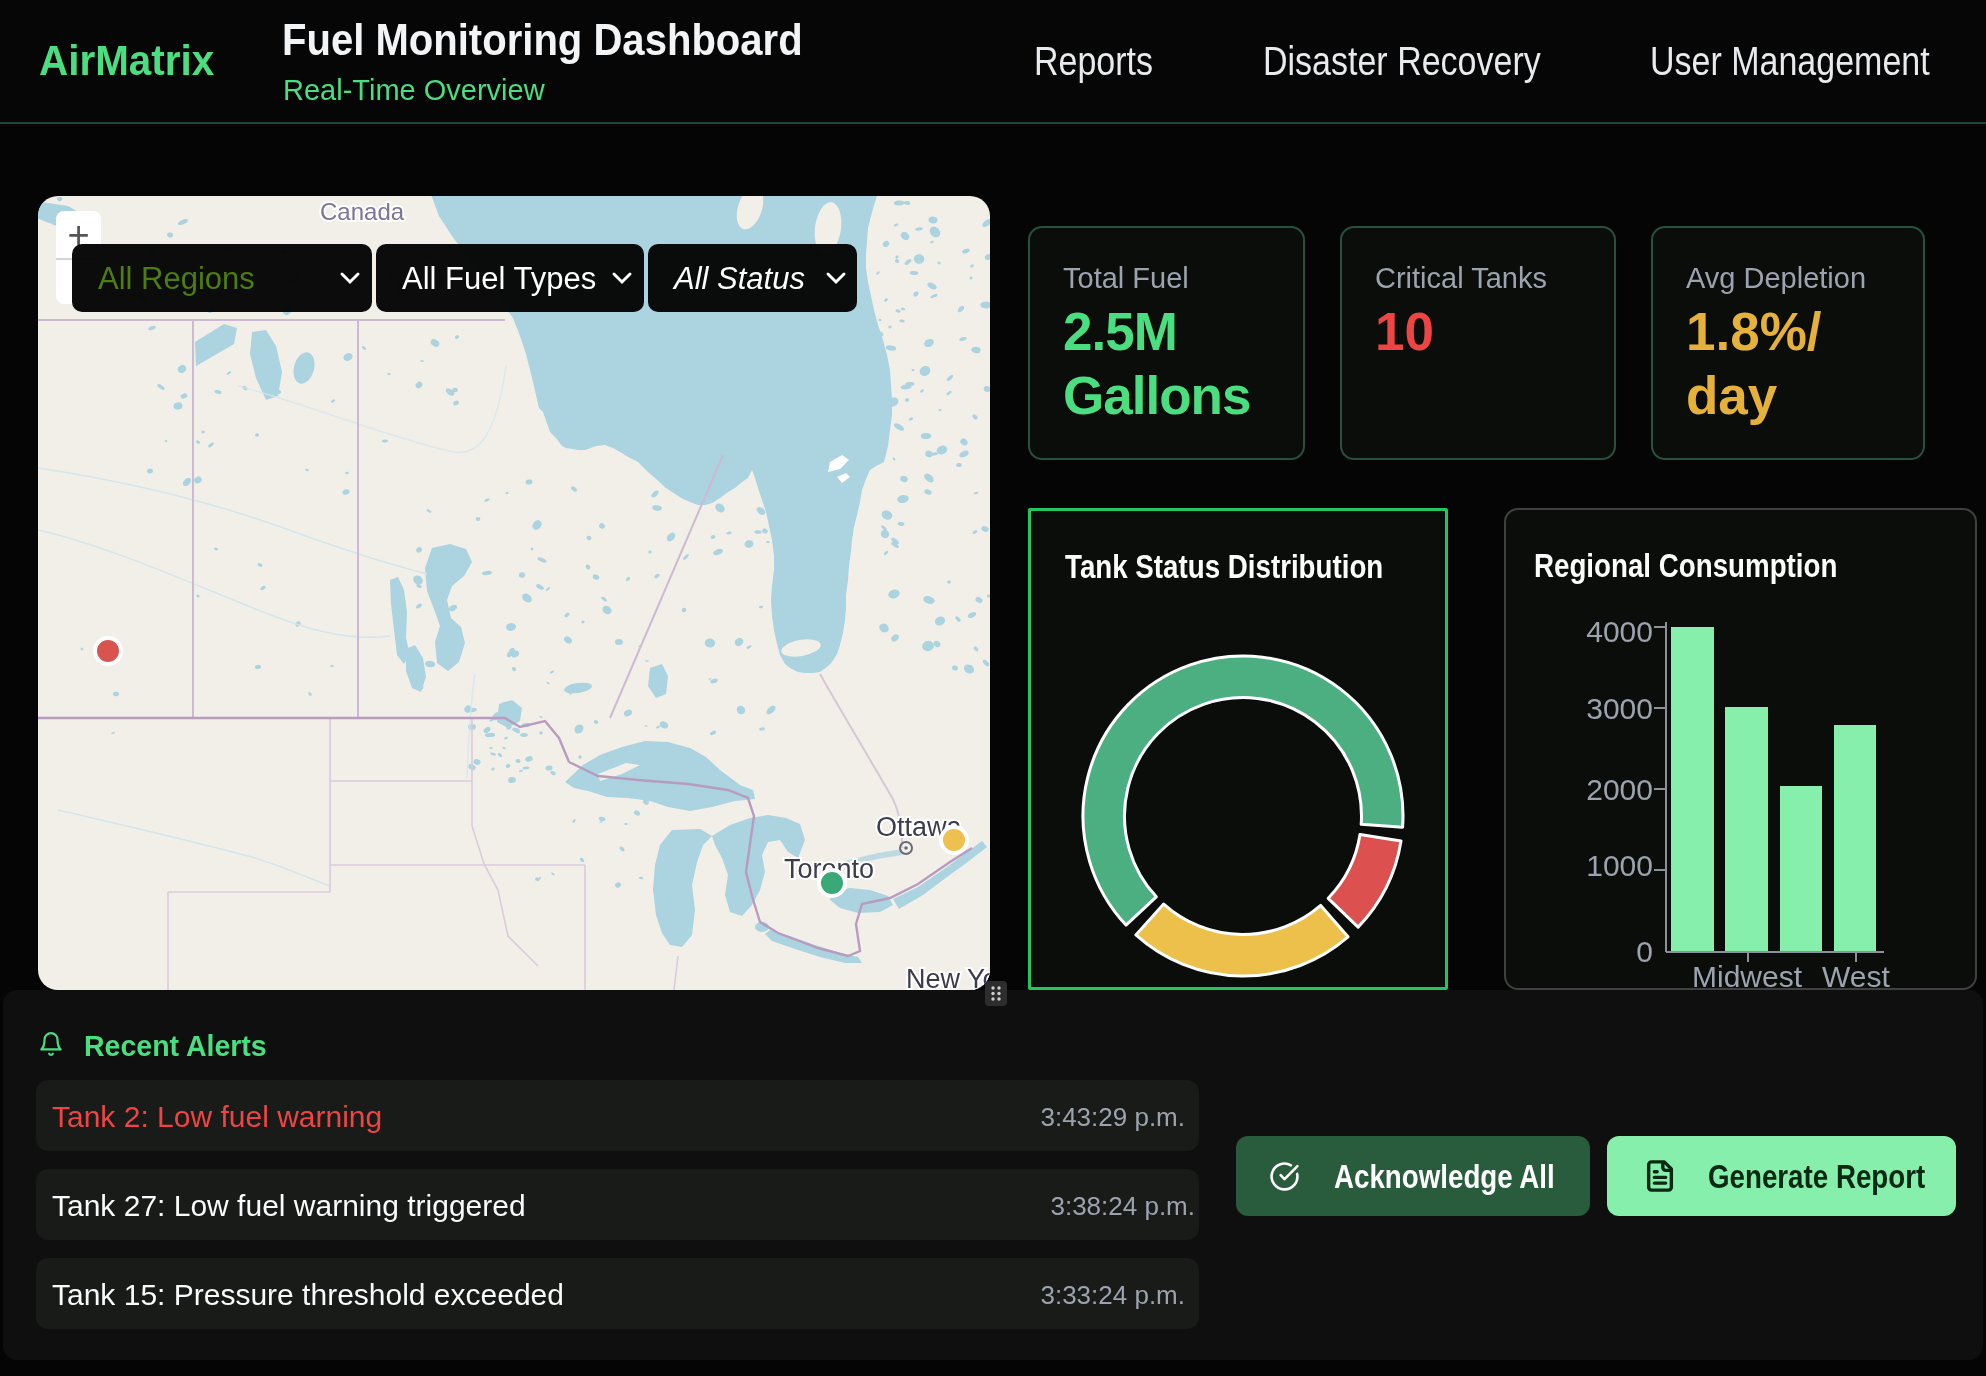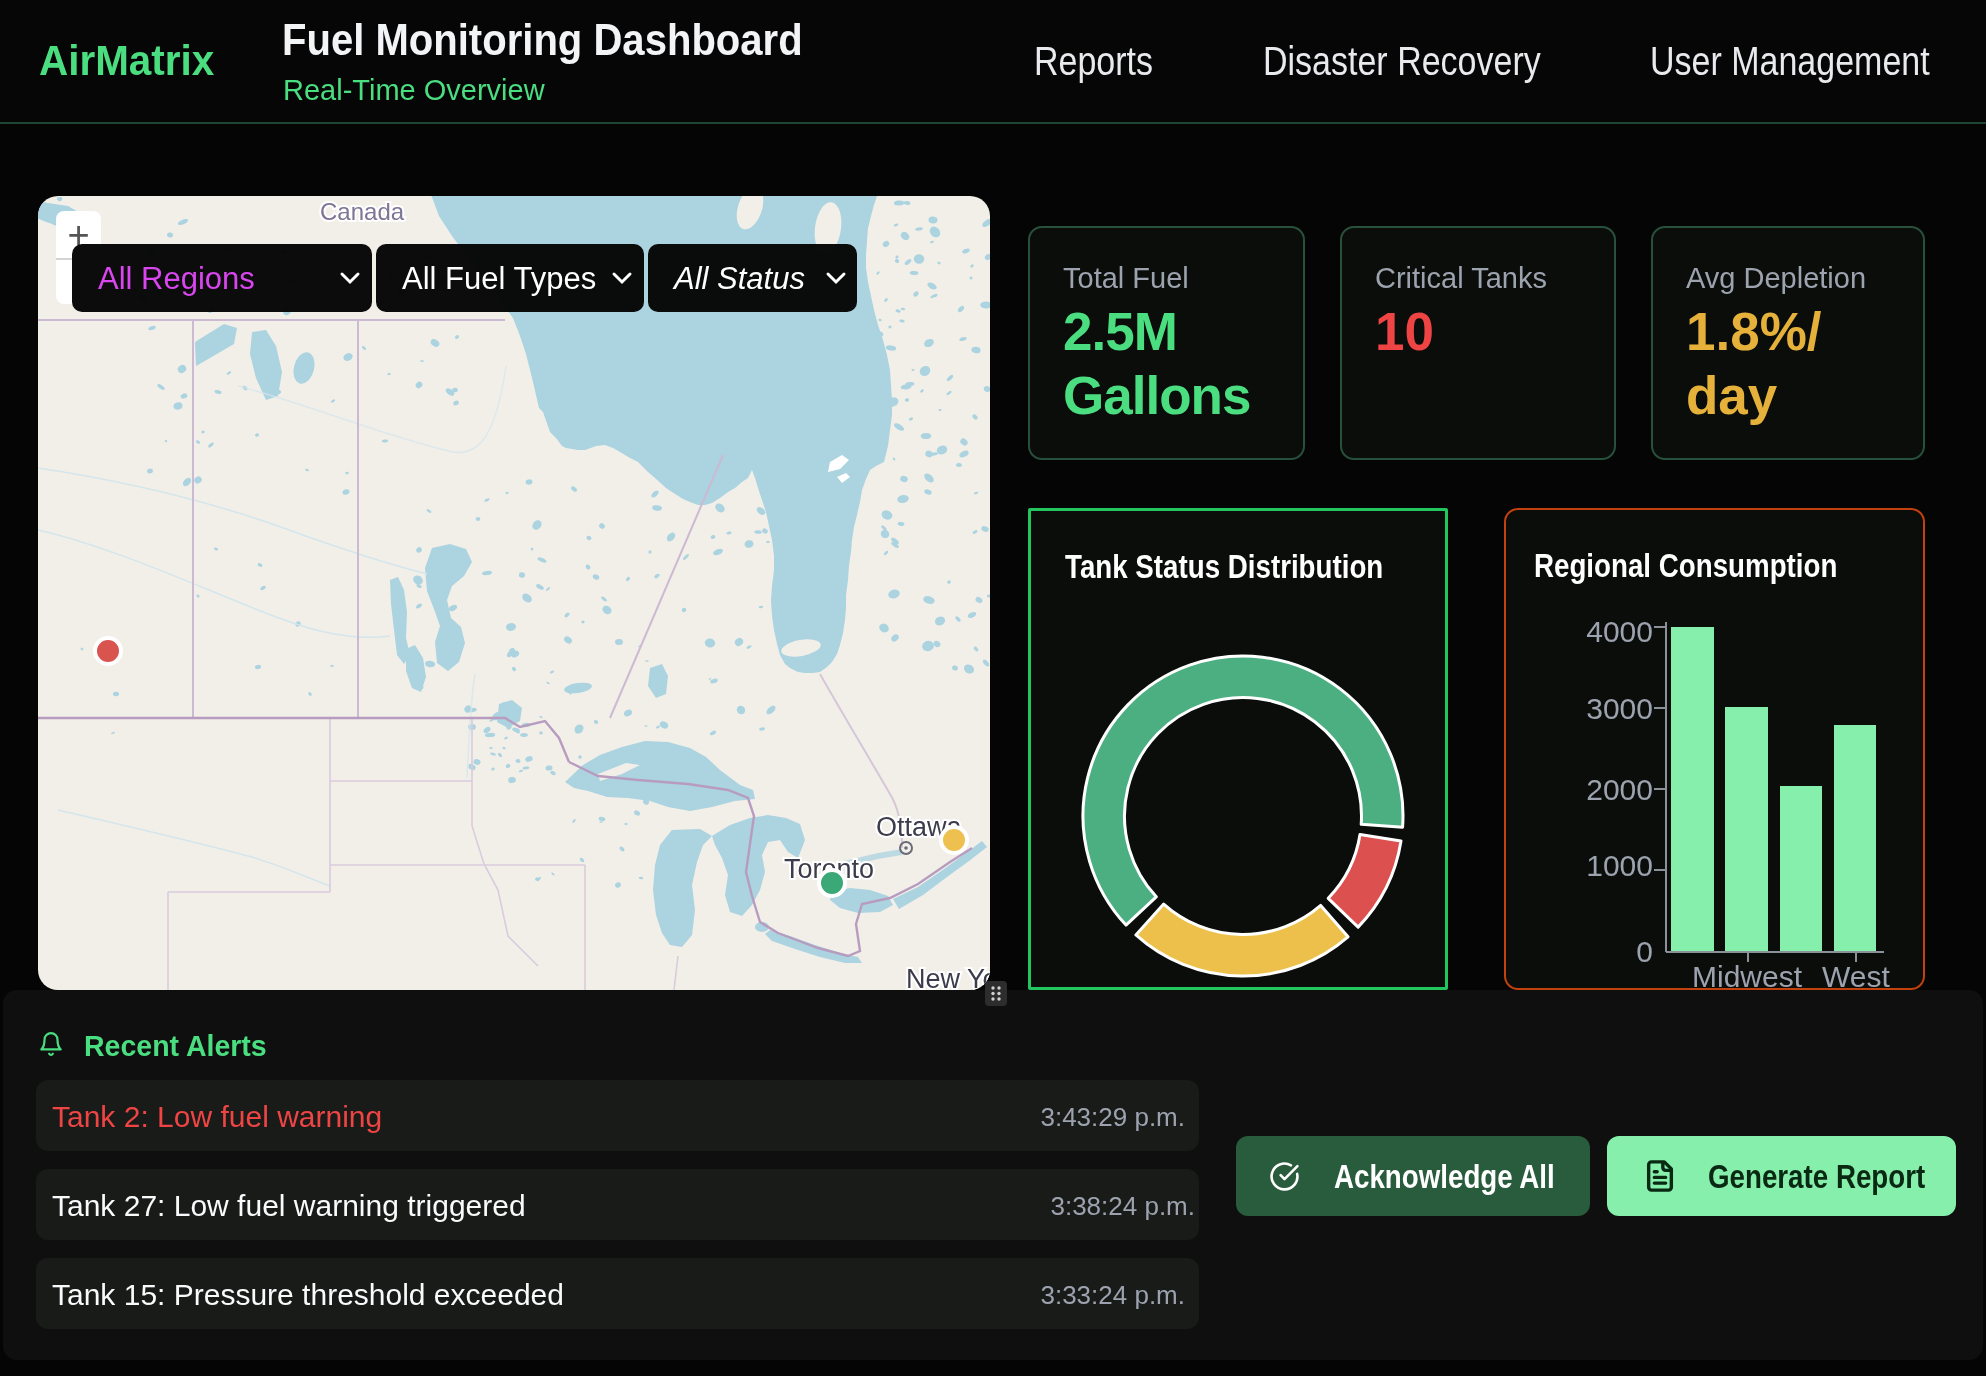--- a/index.html
+++ b/index.html
@@ -375,21 +375,21 @@
       <circle cx="916" cy="644" r="13" fill="#eec04f" stroke="#ffffff" stroke-width="4"></circle>
       <circle cx="794" cy="687" r="13" fill="#3ba878" stroke="#ffffff" stroke-width="4"></circle>
     </svg>
   </div>
 
   <div class="abs" style="left:56px;top:211px;width:45px;height:93px;background:#ffffff;border-radius:8px;"></div>
   <div class="abs" style="left:56px;top:258px;width:45px;height:2px;background:#d4d4d4;"></div>
   <div class="abs" style="left:61px;top:219px;width:35px;height:35px;color:#555555;font-size:38px;font-weight:400;text-align:center;line-height:33px;">+</div>
 
   <div class="abs" style="left:72px;top:244px;width:300px;height:68px;background:rgba(4,4,4,0.97);border-radius:10px;"></div>
-  <div class="abs" style="left:98px;top:263px;font-size:31px;color:#d946ef;line-height:1;">All Regions</div>
+  <div class="abs" style="left:98px;top:263px;font-size:31px;color:#4d7c0f;line-height:1;">All Regions</div>
   <svg class="abs" style="left:338px;top:268px;" width="24" height="20" viewBox="0 0 24 20">
     <path d="M4 6 L12 14 L20 6" fill="none" stroke="#ffffff" stroke-width="3" stroke-linecap="round"></path>
   </svg>
   <div class="abs" style="left:376px;top:244px;width:268px;height:68px;background:rgba(4,4,4,0.97);border-radius:10px;"></div>
   <div class="abs" style="left:402px;top:263px;font-size:31px;color:#ffffff;line-height:1;">All Fuel Types</div>
   <svg class="abs" style="left:610px;top:268px;" width="24" height="20" viewBox="0 0 24 20">
     <path d="M4 6 L12 14 L20 6" fill="none" stroke="#ffffff" stroke-width="3" stroke-linecap="round"></path>
   </svg>
   <div class="abs" style="left:648px;top:244px;width:209px;height:68px;background:rgba(4,4,4,0.97);border-radius:10px;"></div>
   <div class="abs" style="left:674px;top:263px;font-size:31px;color:#ffffff;line-height:1;font-style:italic;">All Status</div>
@@ -409,21 +409,21 @@
 
   <div class="abs" style="left:1028px;top:508px;width:420px;height:482px;background:#0b0d0b;border:3px solid #22c55e;border-radius:2px;overflow:hidden;">
     <div class="abs" style="left:34px;top:39px;font-size:33px;font-weight:700;white-space:nowrap;color:#ffffff;line-height:1;transform:scale(0.84,1);transform-origin:0 0;">Tank Status Distribution</div>
     <svg class="abs" style="left:0;top:0;" width="420" height="482" viewBox="0 0 420 482">
       <path d="M95.0 414.1 A160 160 0 1 1 371.6 316.2 L330.2 313.3 A118.5 118.5 0 1 0 125.3 385.8 Z" fill="#4caf82" stroke="#ffffff" stroke-width="3" stroke-linejoin="round"></path>
       <path d="M370.0 330.0 A160 160 0 0 1 327.1 416.1 L297.2 387.3 A118.5 118.5 0 0 0 329.0 323.5 Z" fill="#dd5050" stroke="#ffffff" stroke-width="3" stroke-linejoin="round"></path>
       <path d="M317.0 425.8 A160 160 0 0 1 104.9 423.9 L132.7 393.1 A118.5 118.5 0 0 0 289.7 394.4 Z" fill="#ecc04b" stroke="#ffffff" stroke-width="3" stroke-linejoin="round"></path>
     </svg>
   </div>
 
-  <div class="abs" style="left:1504px;top:508px;width:421px;height:482px;background:#0b0d0b;border:2px solid #c2410c;border-radius:14px;overflow:hidden;">
+  <div class="abs" style="left:1504px;top:508px;width:473px;height:482px;background:#0b0d0b;border:2px solid #404040;border-radius:14px;overflow:hidden;">
     <div class="abs" style="left:28px;top:39px;font-size:33px;font-weight:700;white-space:nowrap;color:#ffffff;line-height:1;transform:scale(0.84,1);transform-origin:0 0;">Regional Consumption</div>
     <svg class="abs" style="left:0;top:0;" width="421" height="482" viewBox="0 0 421 482">
       <g font-family="Liberation Sans, sans-serif" font-size="30" fill="#9ca3af" text-anchor="end">
         <text x="147" y="132">4000</text>
         <text x="147" y="209">3000</text>
         <text x="147" y="290">2000</text>
         <text x="147" y="366">1000</text>
         <text x="147" y="452">0</text>
       </g>
       <g stroke="#8b9199" stroke-width="2">

